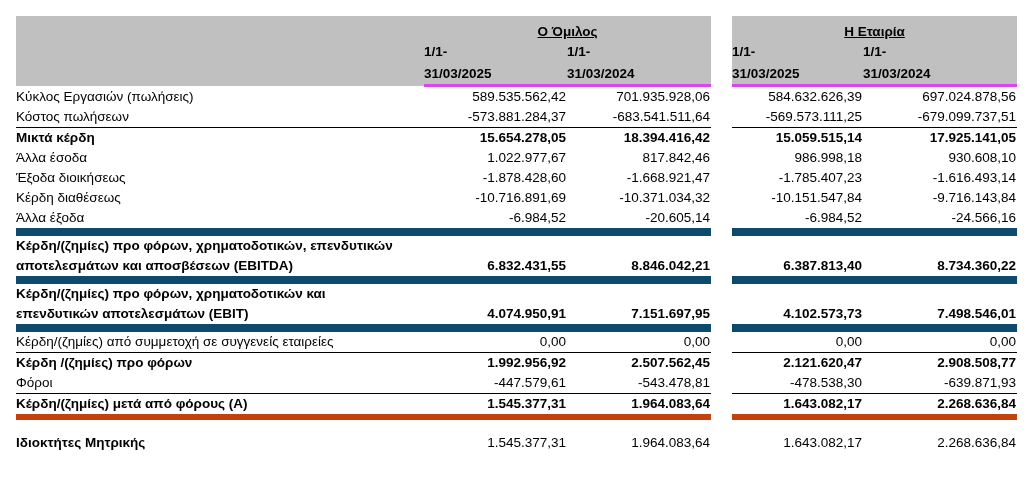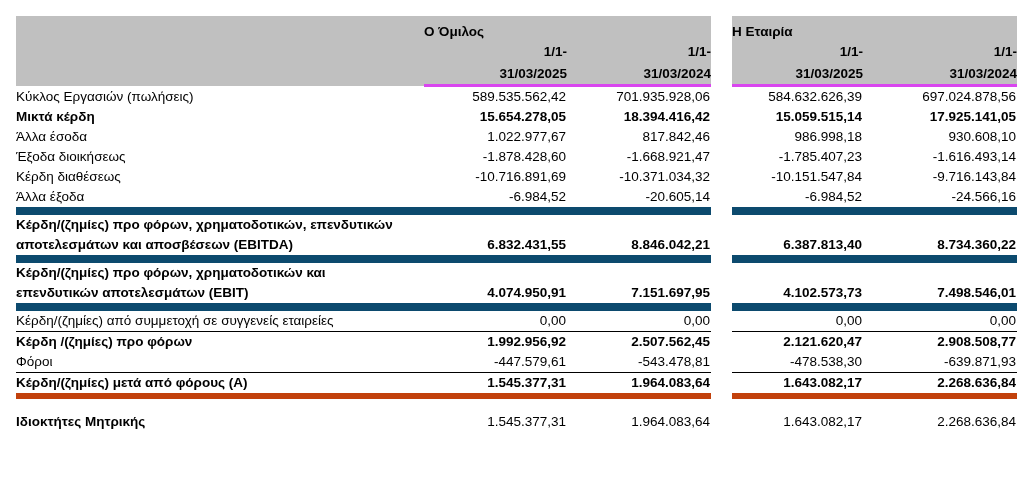--- a/index.html
+++ b/index.html
@@ -20,22 +20,22 @@
   td.num{text-align:right;padding-right:1px;white-space:nowrap;}
   td.lbl{white-space:nowrap;}
   tr.bold td{font-weight:bold;}
   td.b{font-weight:bold;}
   
   tr.hdr td{background:#c0c0c0;font-weight:bold;}
   tr.hdr td.gap{background:#ffffff;}
   tr.hdr-title td{height:26px;}
   tr.hdr-prefix td{height:20px;}
   tr.hdr-dates td{height:22px;}
-  .grp-title{display:block;text-align:left;}
-  td.ctr{text-align:right;}
+  .grp-title{display:block;text-align:center;text-decoration:underline;}
+  td.ctr{text-align:left;}
   tr.hdr-dates td.uline{border-bottom:3px solid #d946ef;margin-top:17px;}
   
   tr.thin td:not(.gap){border-bottom:1px solid #000;}
   tr.thick td:not(.gap){border-bottom:8px solid #0c4a6e;}
   tr.xthick td:not(.gap){border-bottom:6px solid #c2410c;}
   tr.spacer td{height:13px;line-height:13px;}
   .l2{display:block;}
 </style>
 </head>
 <body>
@@ -80,20 +80,28 @@
     </tr>
 
     <tr>
       <td class="lbl">Κύκλος Εργασιών (πωλήσεις)</td>
       <td class="num">589.535.562,42</td>
       <td class="num">701.935.928,06</td>
       <td class="gap"></td>
       <td class="num">584.632.626,39</td>
       <td class="num">697.024.878,56</td>
     </tr>
+    <tr class="thin">
+      <td class="lbl">Κόστος πωλήσεων</td>
+      <td class="num">-573.881.284,37</td>
+      <td class="num">-683.541.511,64</td>
+      <td class="gap"></td>
+      <td class="num">-569.573.111,25</td>
+      <td class="num">-679.099.737,51</td>
+    </tr>
     <tr class="bold">
       <td class="lbl">Μικτά κέρδη</td>
       <td class="num">15.654.278,05</td>
       <td class="num">18.394.416,42</td>
       <td class="gap"></td>
       <td class="num">15.059.515,14</td>
       <td class="num">17.925.141,05</td>
     </tr>
     <tr>
       <td class="lbl">Άλλα έσοδα</td>

